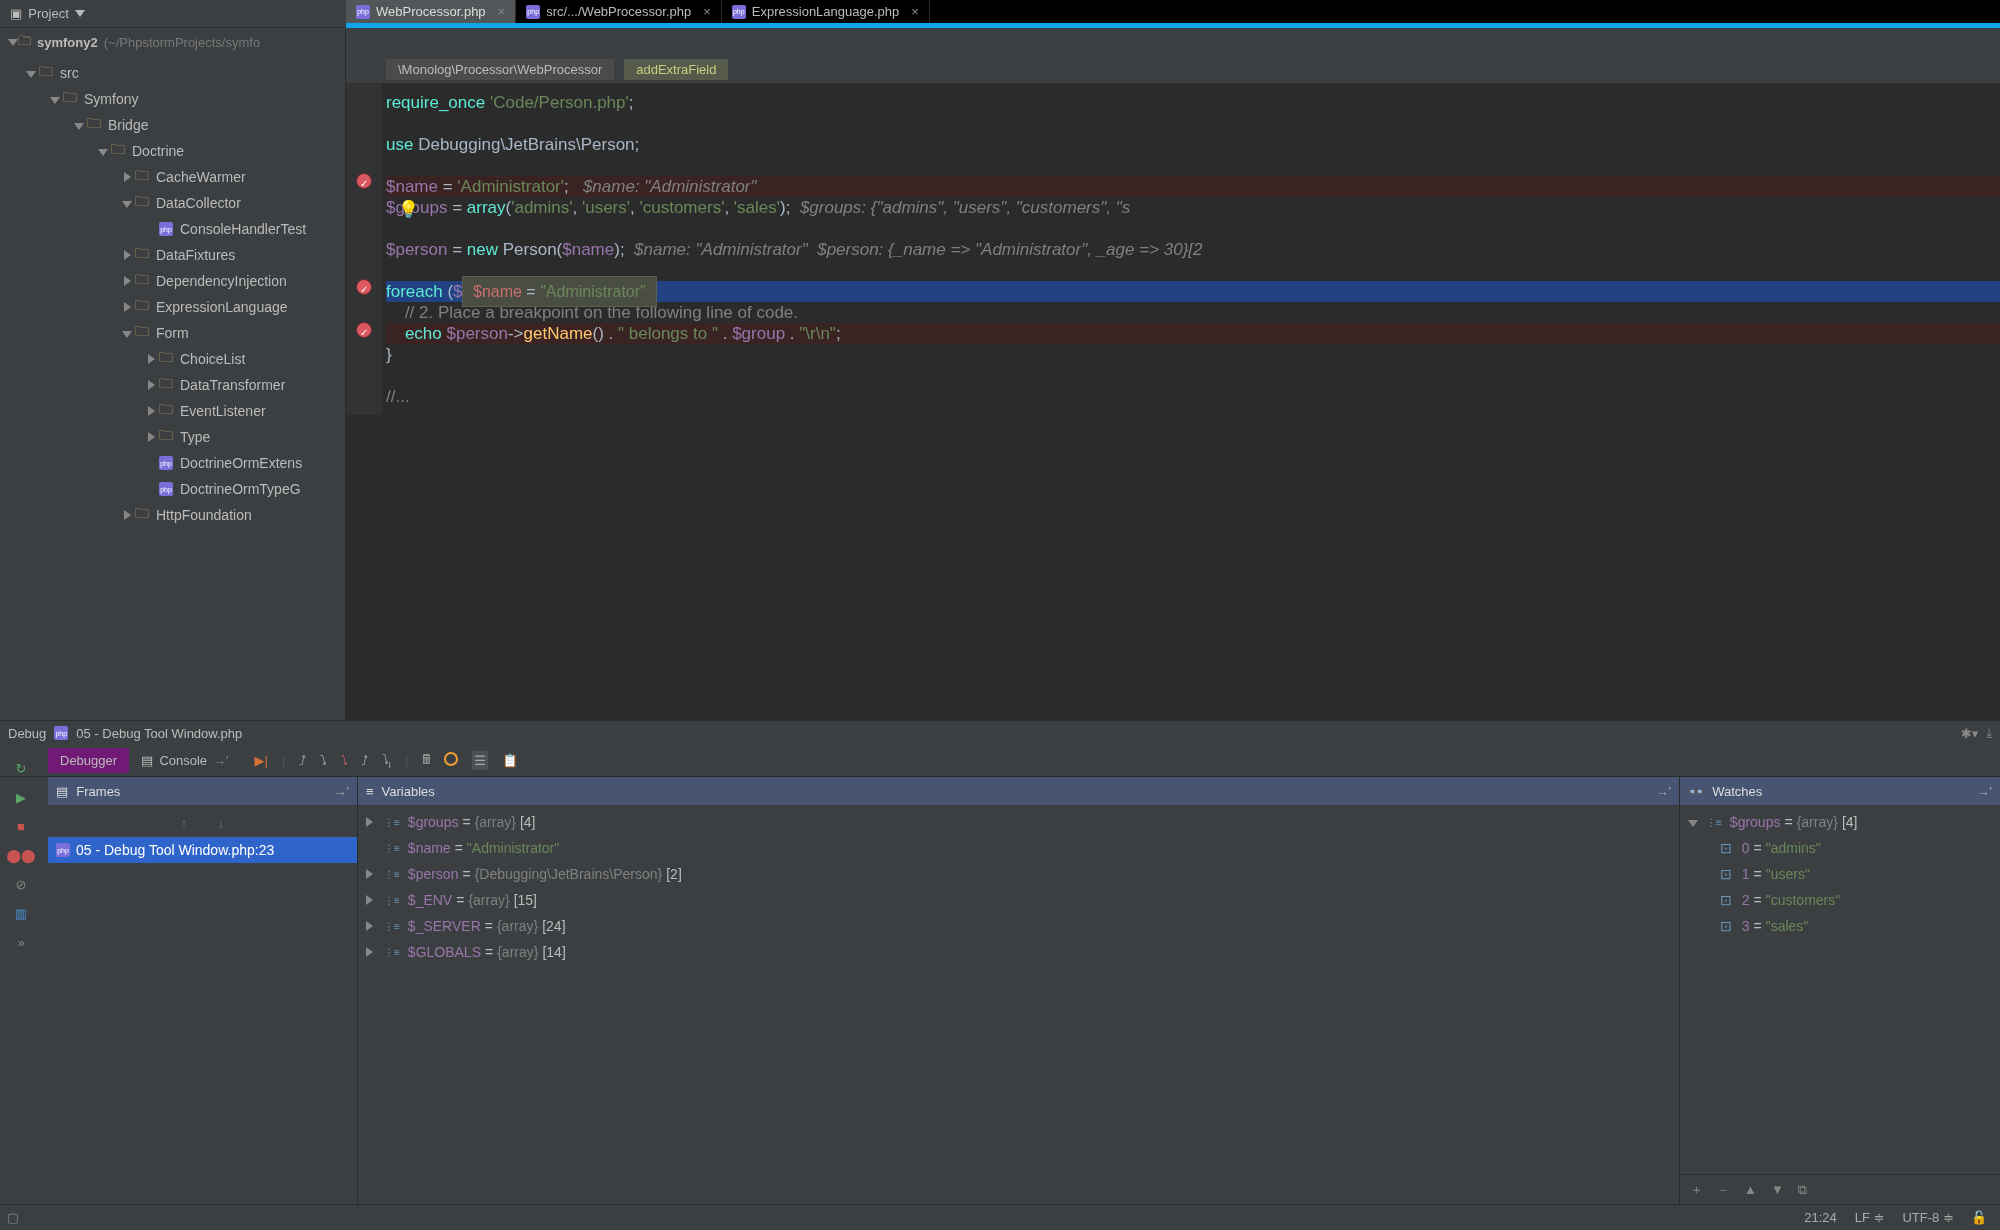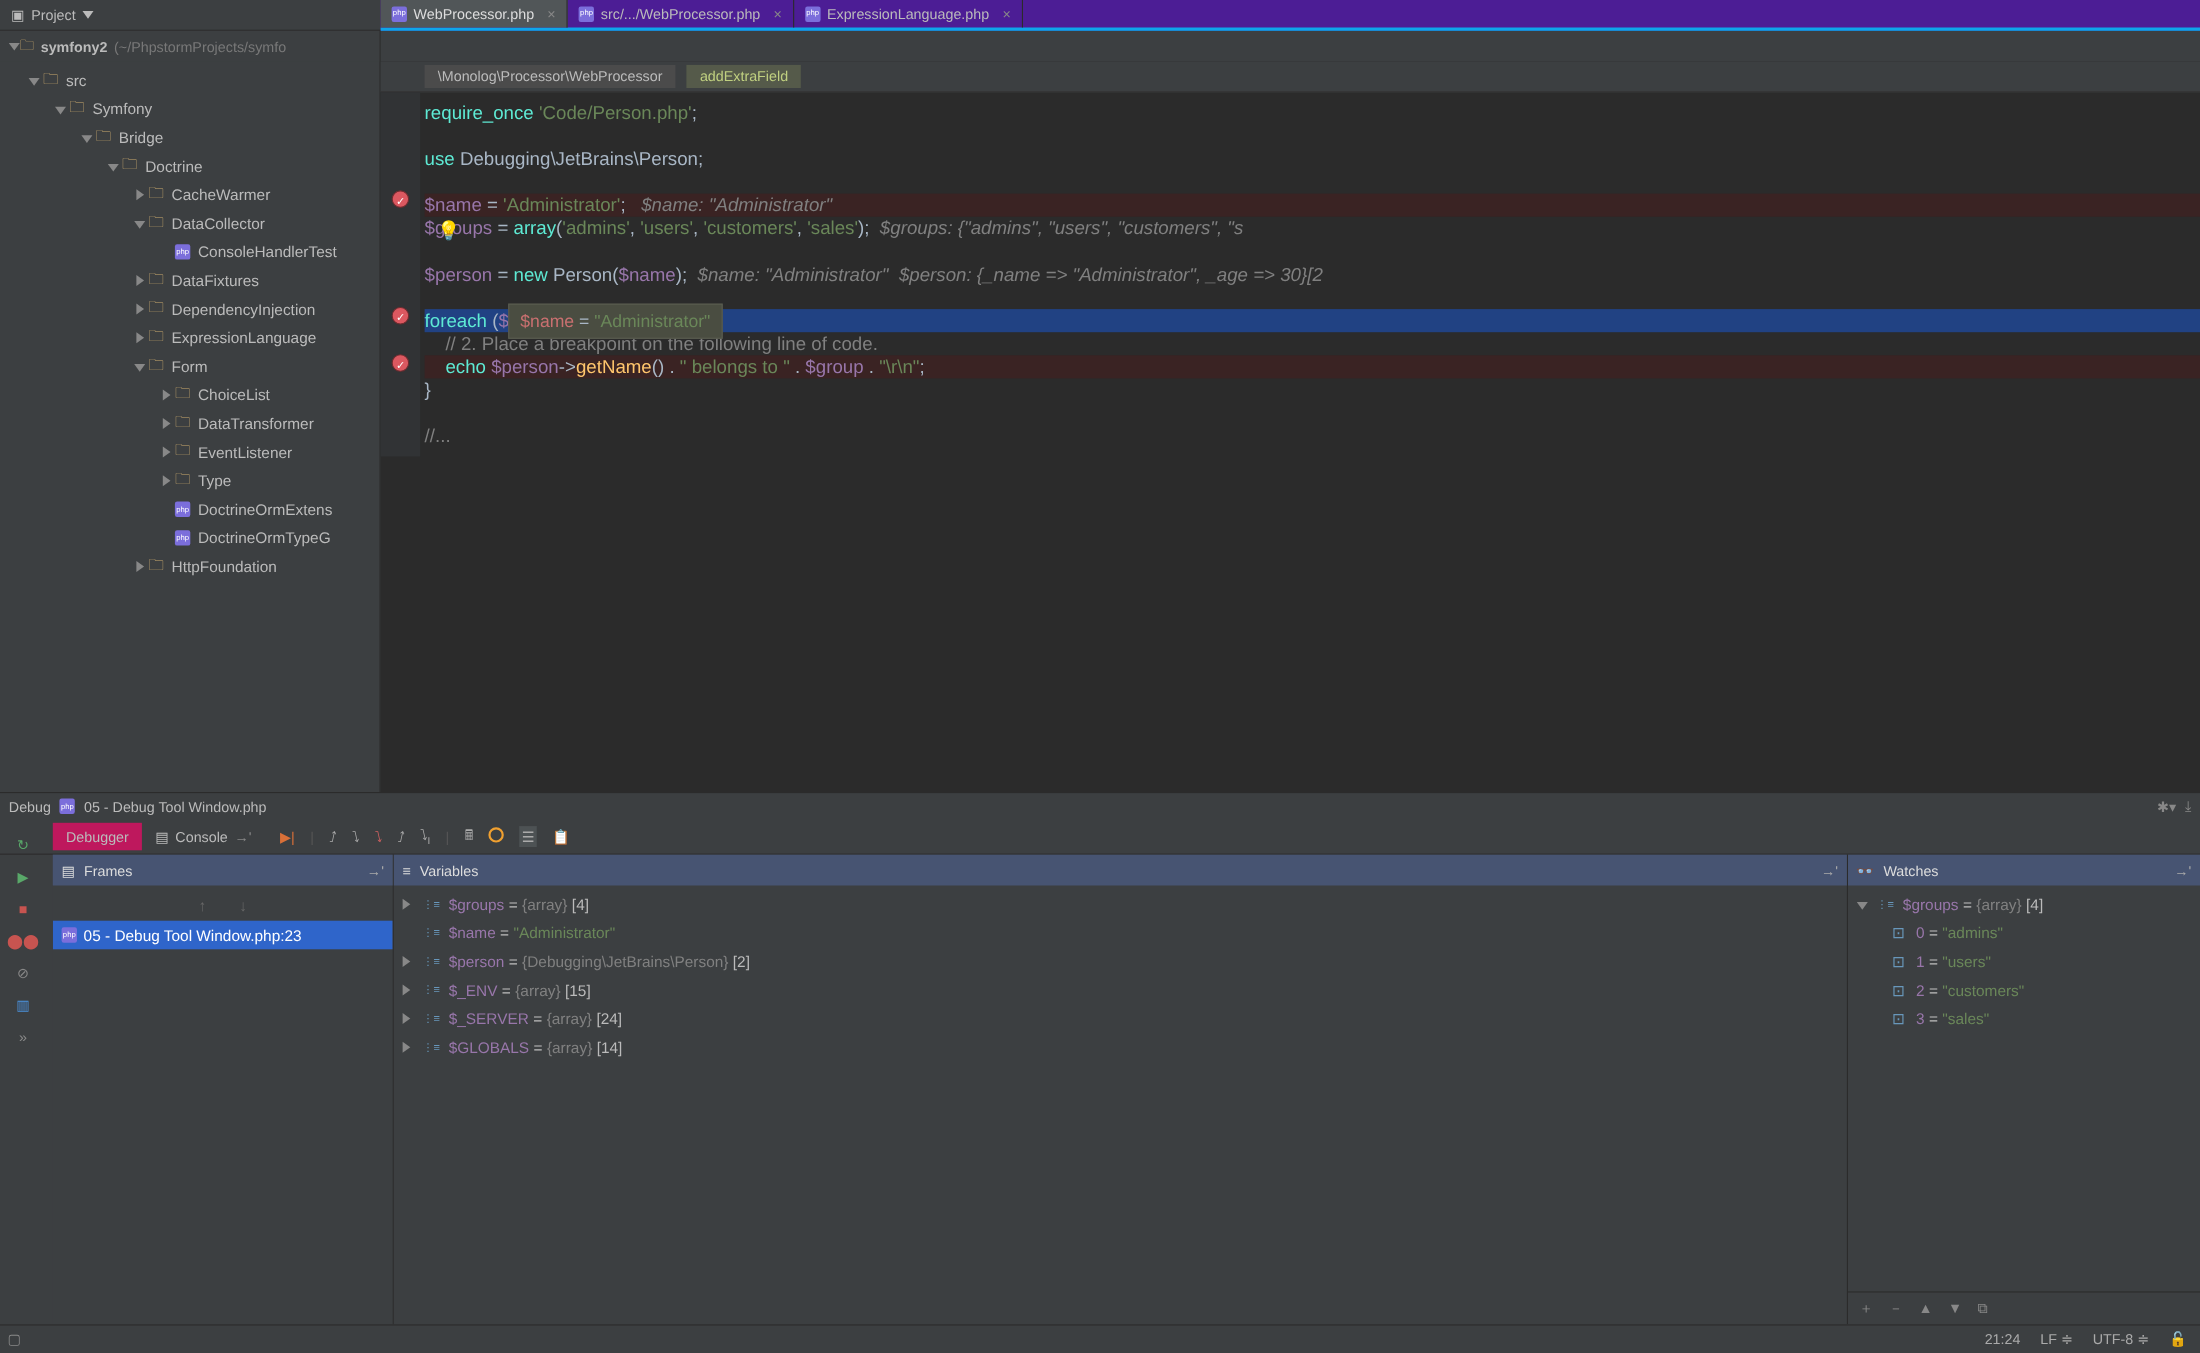--- a/index.html
+++ b/index.html
@@ -5,21 +5,21 @@
 * { margin: 0; padding: 0; box-sizing: border-box; font-family: "Segoe UI", Arial, sans-serif; }
 body { background: #3c3f41; color: #bbbbbb; font-size: 13px; overflow: hidden; width: 2000px; height: 1230px; }
 
 
 .top-bar { height: 28px; background: #3c3f41; display: flex; align-items: center; border-bottom: 1px solid #2b2b2b; }
 .project-label { padding: 0 10px; display: flex; align-items: center; gap: 6px; }
 .top-icons { display: flex; gap: 14px; margin-left: auto; margin-right: 12px; align-items: center; }
 .top-icons span { color: #888; cursor: pointer; }
 
 
-.tabs-bar { height: 28px; background: #4c1d95; display: flex; align-items: stretch; border-bottom: 3px solid #0ea5e9; position: absolute; top: 0; left: 346px; right: 0; }
+.tabs-bar { height: 28px; background: #000000; display: flex; align-items: stretch; border-bottom: 5px solid #0ea5e9; position: absolute; top: 0; left: 346px; right: 0; }
 .tab { display: flex; align-items: center; padding: 0 10px; gap: 6px; border-right: 1px solid #2b2b2b; color: #bbb; }
 .tab.active { background: #515658; color: #ddd; }
 .tab .close { color: #888; margin-left: 6px; }
 .php-badge { width: 14px; height: 14px; background: #7b6edb; color: #fff; font-size: 7px; display: inline-flex; align-items: center; justify-content: center; border-radius: 2px; }
 
 
 .sidebar { position: absolute; top: 28px; left: 0; width: 346px; bottom: 510px; background: #3c3f41; overflow: hidden; border-right: 1px solid #2b2b2b; }
 .proj-header { height: 28px; display: flex; align-items: center; padding: 0 8px; background: #3c3f41; }
 .proj-header .title { font-weight: bold; margin-left: 6px; }
 .proj-header .path { color: #787878; margin-left: 6px; }
@@ -50,21 +50,21 @@
 .bulb { position: absolute; left: 12px; color: #ffc66d; }
 .tooltip-box { position: absolute; background: #4a4d41; border: 1px solid #5a5d51; padding: 4px 10px; font-family: "Menlo",monospace; font-size: 16px; }
 .tooltip-box .v { color: #c97070; }
 .tooltip-box .s { color: #6a8759; }
 
 
 .debug-panel { position: absolute; left: 0; right: 0; bottom: 26px; height: 484px; background: #3c3f41; border-top: 1px solid #2b2b2b; }
 .debug-title-bar { height: 24px; display: flex; align-items: center; padding: 0 8px; gap: 8px; }
 .debug-tabs-bar { height: 32px; display: flex; align-items: center; padding-left: 48px; gap: 0; border-bottom: 1px solid #2b2b2b; }
 .dtab { padding: 5px 12px; display: flex; align-items: center; gap: 6px; color: #bbb; }
-.dtab.active { background: #be185d; }
+.dtab.active { background: #701a75; }
 .dbg-toolbar { display: flex; gap: 14px; margin-left: 14px; align-items: center; }
 .dbg-toolbar span { color: #aaa; }
 .side-btns { position: absolute; left: 0; top: 28px; width: 42px; display: flex; flex-direction: column; align-items: center; gap: 14px; padding-top: 12px; }
 
 .panels { position: absolute; left: 48px; top: 56px; right: 0; bottom: 0; display: flex; }
 .panel { display: flex; flex-direction: column; background: #3c3f41; }
 .panel-header { height: 28px; background: #475472; color: #ddd; display: flex; align-items: center; padding: 0 8px; gap: 8px; }
 .panel-body { flex: 1; overflow: auto; padding: 4px 0; font-size: 14px; }
 .frames-panel { width: 310px; border-right: 1px solid #2b2b2b; }
 .vars-panel { flex: 1; border-right: 1px solid #2b2b2b; }

